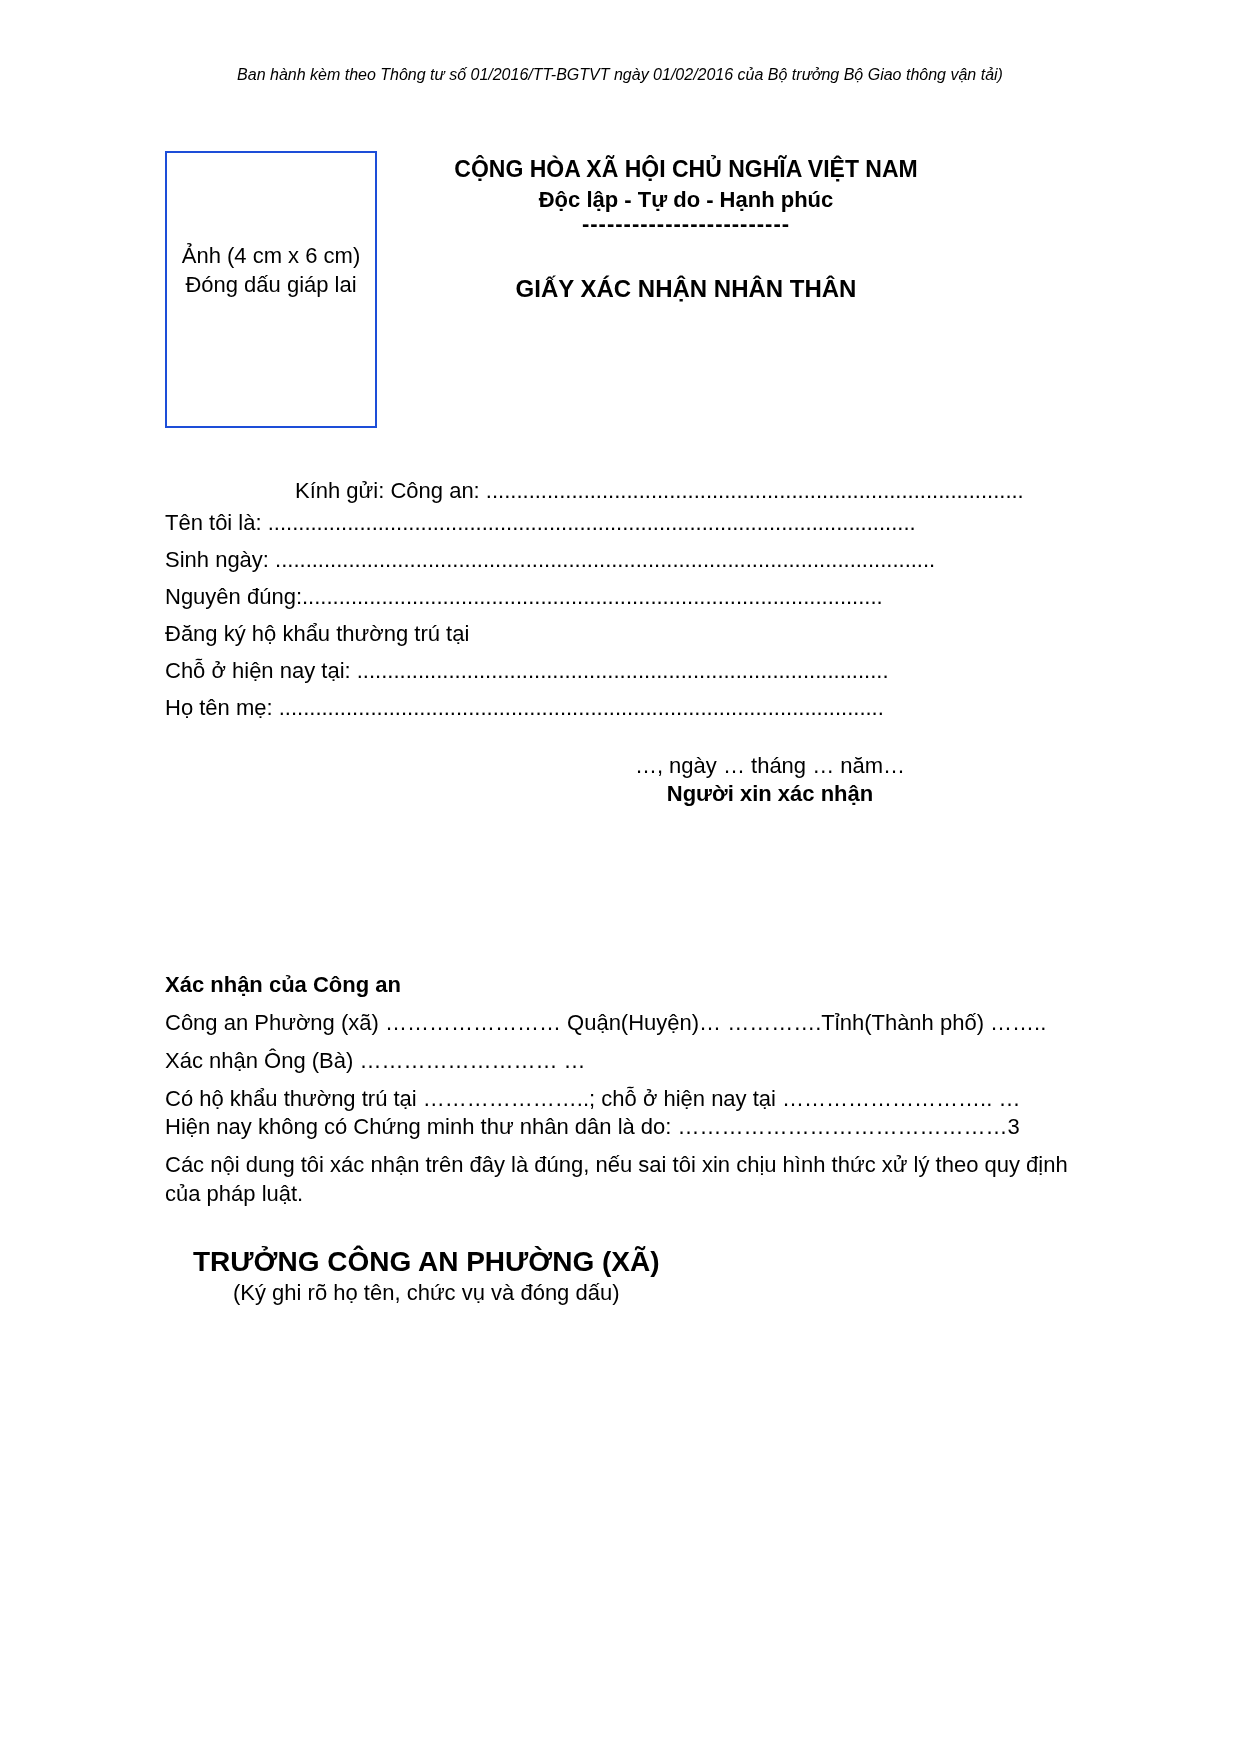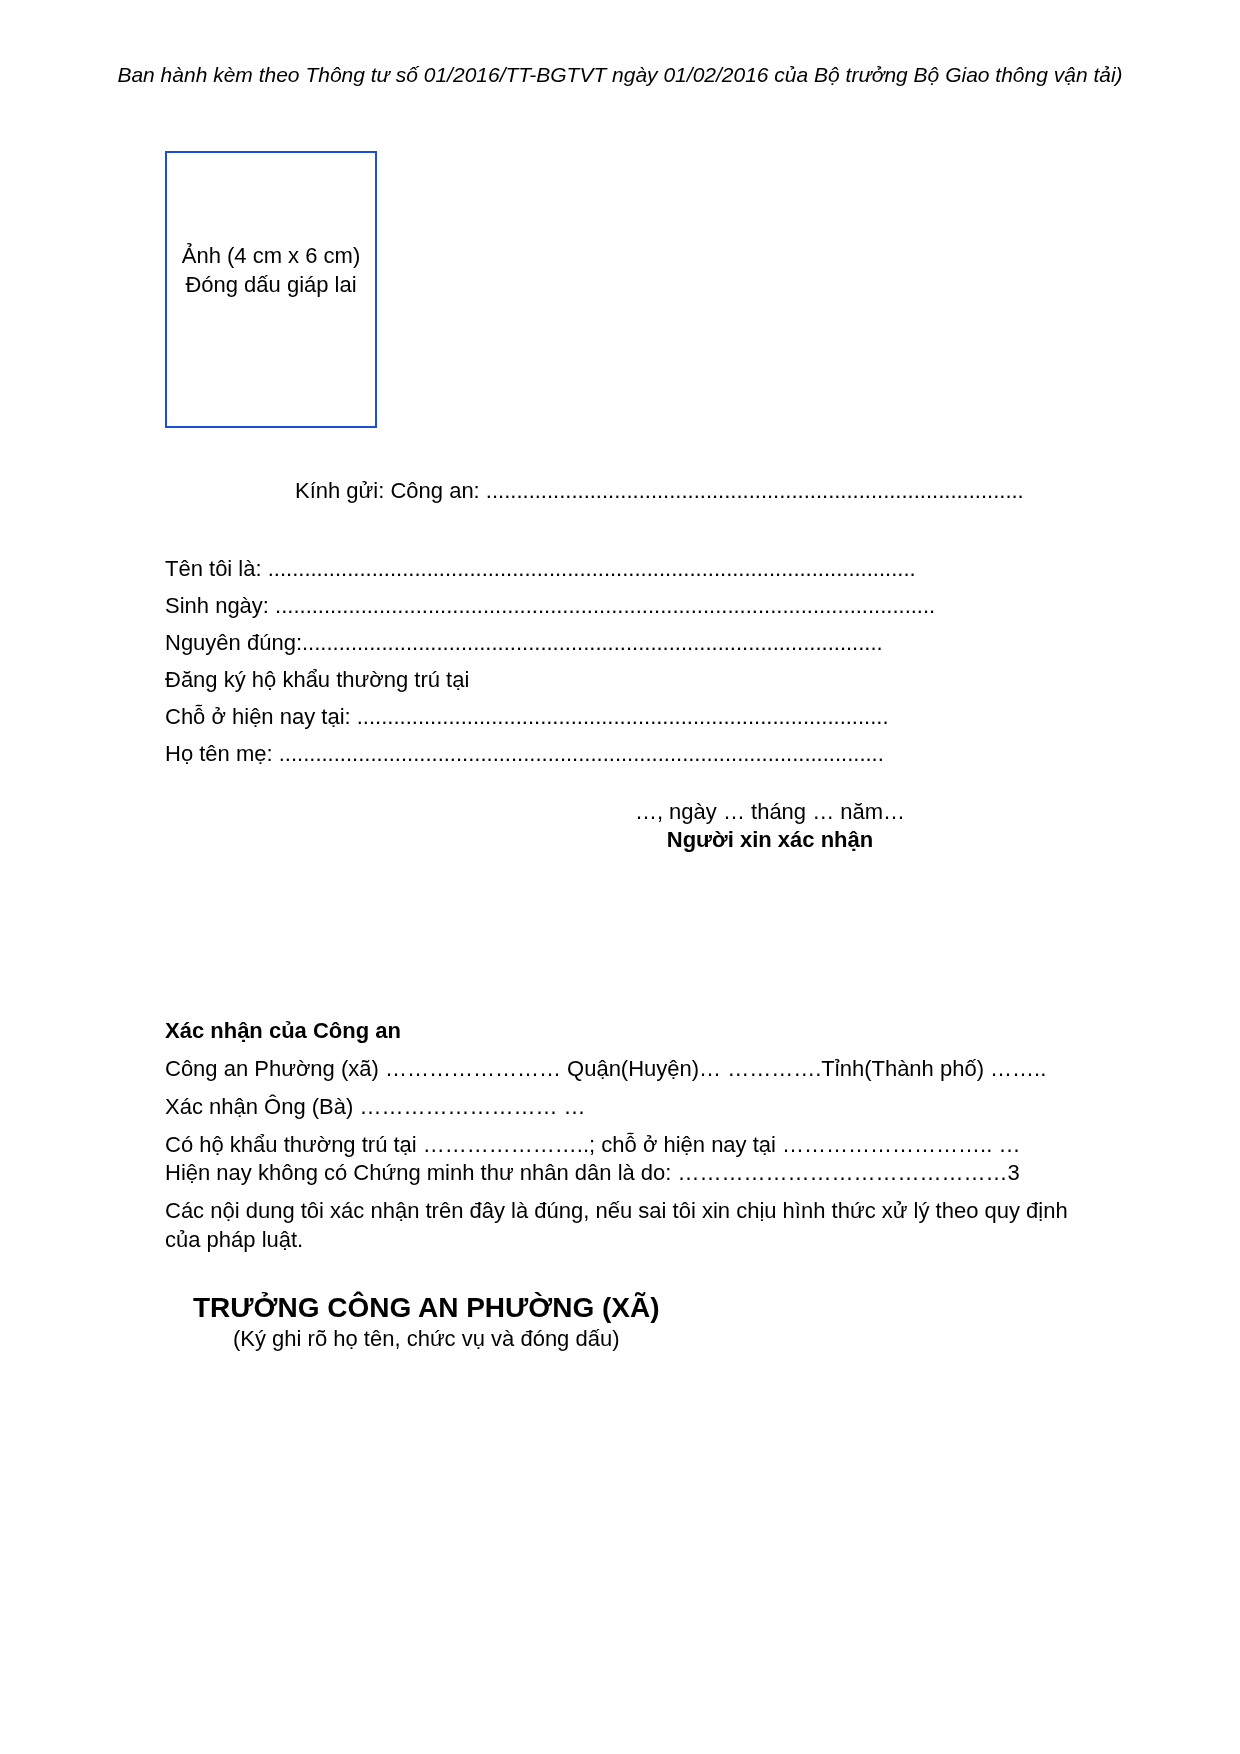--- a/index.html
+++ b/index.html
@@ -9,21 +9,21 @@
     color: #000000;
     font-family: "Liberation Sans", sans-serif;
     font-size: 22px;
   }
   .page { position: relative; width: 1240px; height: 1754px; overflow: hidden; background: #ffffff; }
 
   .note {
     padding-top: 62px;
     text-align: center;
     font-style: italic;
-    font-size: 21px;
+    font-size: 16px;
     line-height: 26px;
   }
 
   .header-row { display: flex; margin-top: 63px; padding: 0 165px; }
 
   .photo-box {
     width: 208px; height: 233px;
     border: 2px solid #1d4ed8;
     flex-shrink: 0;
     display: flex; flex-direction: column;
@@ -35,21 +35,21 @@
   }
 
   .header-center { flex: 1; text-align: center; padding-right: 80px; }
   .country { font-weight: bold; font-size: 23px; line-height: 28px; margin-top: 4px; }
   .motto   { font-weight: bold; font-size: 22px; line-height: 27px; margin-top: 3px; }
   .divider { font-weight: bold; line-height: 22px; letter-spacing: 1px; }
   .doc-title { font-weight: bold; font-size: 24px; margin-top: 40px; line-height: 28px; }
 
   .salutation { margin-top: 50px; padding-left: 295px; white-space: nowrap; }
 
-  .fields { margin-top: 46px; padding-left: 165px; padding-right: 80px; }
+  .fields { padding-left: 165px; padding-right: 80px; }
   .field-line { line-height: 37px; white-space: nowrap; overflow: hidden; }
   .reason-line { line-height: 37px; white-space: nowrap; }
 
   .sign-block { margin-top: 26px; margin-left: 570px; width: 400px; text-align: center; }
   .sign-date  { line-height: 28px; }
   .sign-label { font-weight: bold; line-height: 28px; }
 
   .police { margin-top: 158px; padding-left: 165px; padding-right: 165px; }
   .police-heading { font-weight: bold; line-height: 38px; }
   .police-line { line-height: 38px; white-space: nowrap; overflow: hidden; }
@@ -65,20 +65,26 @@
 <body>
 
 <div class="page">
 
   <div class="note">Ban hành kèm theo Thông tư số 01/2016/TT-BGTVT ngày 01/02/2016 của Bộ trưởng Bộ Giao thông vận tải)</div>
 
   <div class="header-row">
     <div class="photo-box">
       <div>Ảnh (4 cm x 6 cm)</div>
       <div>Đóng dấu giáp lai</div>
+    </div>
+    <div class="header-center">
+      <div class="country">CỘNG HÒA XÃ HỘI CHỦ NGHĨA VIỆT NAM</div>
+      <div class="motto">Độc lập - Tự do - Hạnh phúc</div>
+      <div class="divider">-------------------------</div>
+      <div class="doc-title">GIẤY XÁC NHẬN NHÂN THÂN</div>
     </div>
   </div>
 
   <div class="salutation">Kính gửi: Công an: ........................................................................................</div>
 
   <div class="fields">
     <div class="field-line">Tên tôi là: ..........................................................................................................</div>
     <div class="field-line">Sinh ngày: ............................................................................................................</div>
     <div class="field-line">Nguyên đúng:...............................................................................................</div>
     <div class="field-line">Đăng ký hộ khẩu thường trú tại</div>

